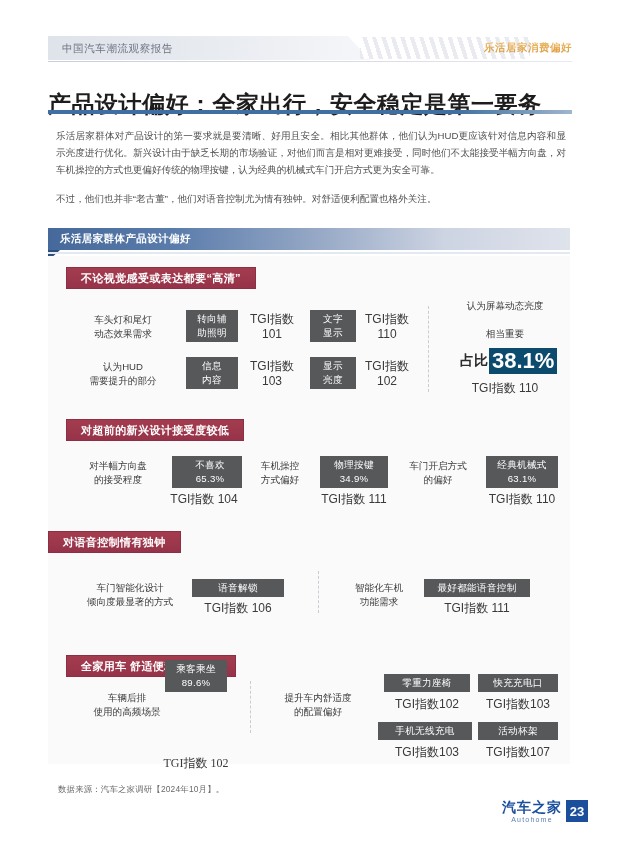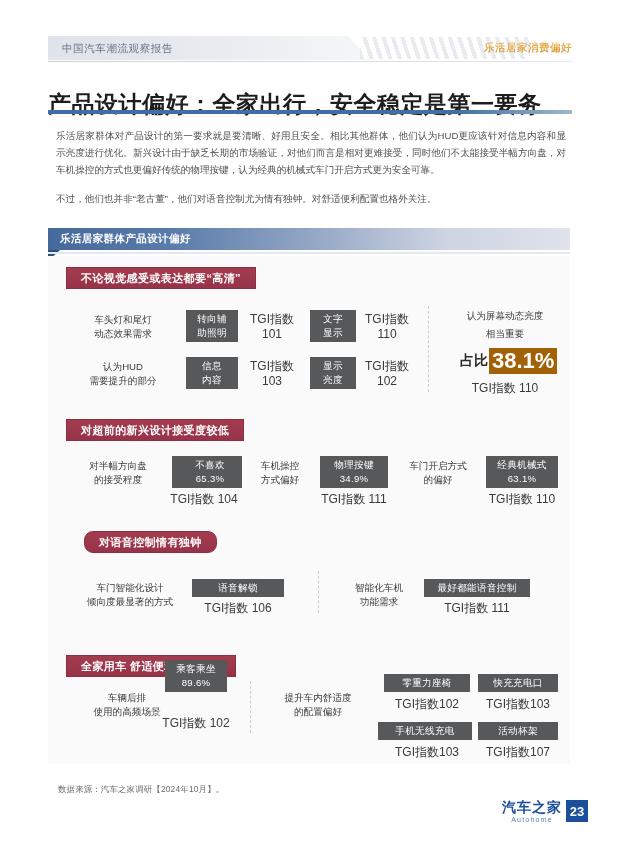--- a/index.html
+++ b/index.html
@@ -209,21 +209,21 @@
   .pct-prefix {
     font-size: 14px;
     font-weight: bold;
     color: #2b2b2b;
     margin-right: 1px;
   }
   .pct-value {
     font-size: 22px;
     font-weight: bold;
     color: #ffffff;
-    background: #a16207;
+    background: #0c4a6e;
     padding: 0 3px 1px 3px;
     line-height: 25px;
   }
 
   
   .source {
     position: absolute;
     left: 58px; top: 784px;
     font-size: 8.4px;
     color: #6a6a6a;
@@ -304,21 +304,21 @@
 <div class="chip" style="left:310px; top:310px; width:46px; height:32px;">文字<br>显示</div>
 <div class="tgi" style="left:360px; top:312px; width:54px;">TGI指数</div>
 <div class="tgi" style="left:360px; top:327px; width:54px;">110</div>
 
 <div class="chip" style="left:310px; top:357px; width:46px; height:32px;">显示<br>亮度</div>
 <div class="tgi" style="left:360px; top:359px; width:54px;">TGI指数</div>
 <div class="tgi" style="left:360px; top:374px; width:54px;">102</div>
 
 <div class="vdiv" style="left:428px; top:306px; height:86px;"></div>
 
-<div class="lbl" style="left:450px; top:310px; width:110px;font-family:Liberation Mono, monospace;">认为屏幕动态亮度</div>
+<div class="lbl" style="left:450px; top:299px; width:110px;">认为屏幕动态亮度</div>
 <div class="lbl" style="left:450px; top:327px; width:110px;">相当重要</div>
 <div class="pct-row" style="left:460px; top:348px;">
   <span class="pct-prefix">占比</span>
   <span class="pct-value">38.1%</span>
 </div>
 <div class="tgi" style="left:450px; top:381px; width:110px;">TGI指数 110</div>
 
 <div class="red-label" style="left:66px; top:419px;">
   <span>对超前的新兴设计接受度较低</span>
 </div>
@@ -328,41 +328,41 @@
 <div class="tgi" style="left:165px; top:492px; width:78px;">TGI指数 104</div>
 
 <div class="lbl" style="left:246px; top:459px; width:68px;">车机操控<br>方式偏好</div>
 <div class="chip" style="left:320px; top:456px; width:68px; height:32px;">物理按键<br>34.9%</div>
 <div class="tgi" style="left:315px; top:492px; width:78px;">TGI指数 111</div>
 
 <div class="lbl" style="left:396px; top:459px; width:84px;">车门开启方式<br>的偏好</div>
 <div class="chip" style="left:486px; top:456px; width:72px; height:32px;">经典机械式<br>63.1%</div>
 <div class="tgi" style="left:483px; top:492px; width:78px;">TGI指数 110</div>
 
-<div class="red-label" style="left:84px; top:531px;border-radius:9px;">
+<div class="red-label" style="left:48px; top:531px;">
   <span>对语音控制情有独钟</span>
 </div>
 
 <div class="lbl" style="left:74px; top:581px; width:112px;">车门智能化设计<br>倾向度最显著的方式</div>
 <div class="chip" style="left:192px; top:579px; width:92px; height:18px;">语音解锁</div>
 <div class="tgi" style="left:199px; top:601px; width:78px;">TGI指数 106</div>
 
 <div class="vdiv" style="left:318px; top:571px; height:42px;"></div>
 
 <div class="lbl" style="left:340px; top:581px; width:78px;">智能化车机<br>功能需求</div>
 <div class="chip" style="left:424px; top:579px; width:106px; height:18px;">最好都能语音控制</div>
 <div class="tgi" style="left:438px; top:601px; width:78px;">TGI指数 111</div>
 
 <div class="red-label" style="left:66px; top:655px;">
   <span>全家用车 舒适便利尤为重要</span>
 </div>
 
 <div class="lbl" style="left:82px; top:691px; width:90px;">车辆后排<br>使用的高频场景</div>
 <div class="chip" style="left:165px; top:660px; width:62px; height:32px;">乘客乘坐<br>89.6%</div>
-<div class="tgi" style="left:157px; top:716px; width:78px;">TGI指数 102</div>
+<div class="tgi" style="left:157px; top:756px; width:78px;font-family:Liberation Serif, serif;">TGI指数 102</div>
 
 <div class="vdiv" style="left:250px; top:681px; height:52px;"></div>
 
 <div class="lbl" style="left:264px; top:691px; width:108px;">提升车内舒适度<br>的配置偏好</div>
 
 <div class="chip" style="left:384px; top:674px; width:86px; height:18px;">零重力座椅</div>
 <div class="tgi" style="left:388px; top:697px; width:78px;">TGI指数102</div>
 
 <div class="chip" style="left:478px; top:674px; width:80px; height:18px;">快充充电口</div>
 <div class="tgi" style="left:479px; top:697px; width:78px;">TGI指数103</div>

